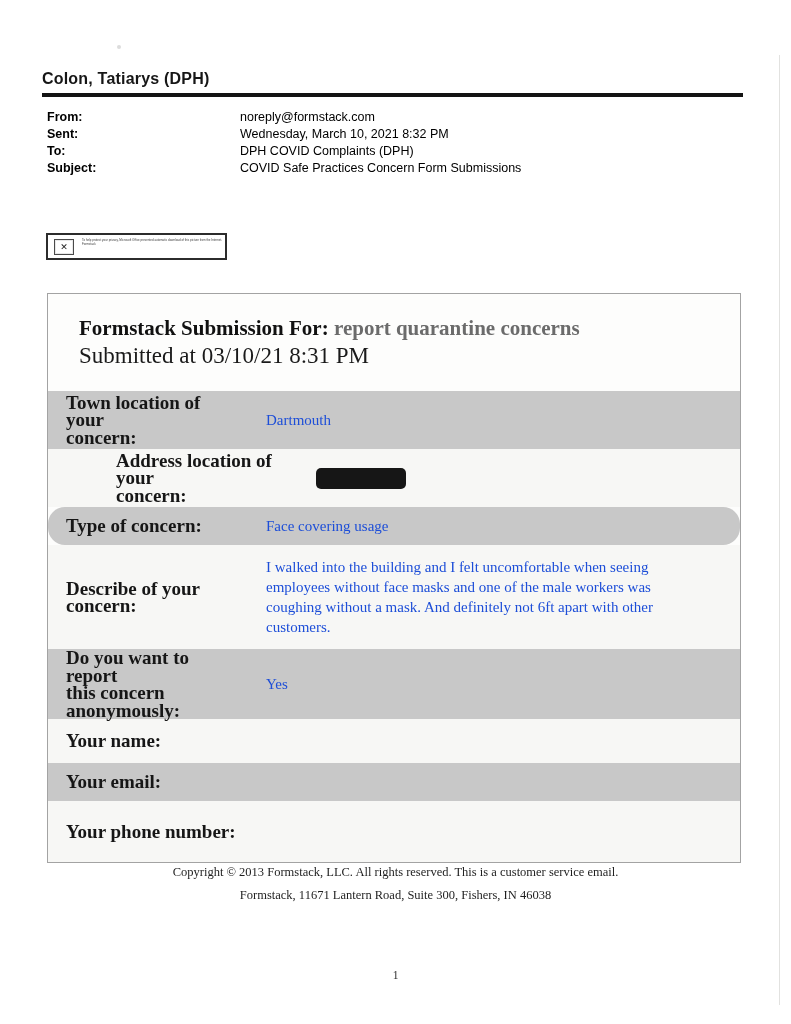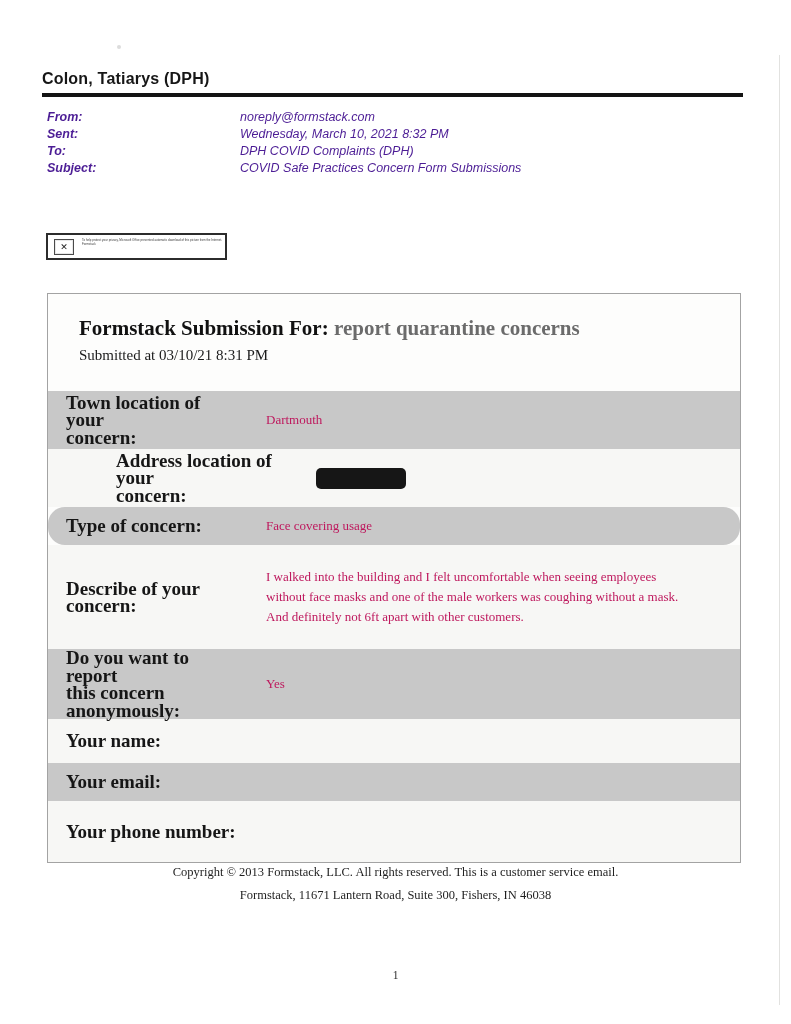--- a/index.html
+++ b/index.html
@@ -8,51 +8,51 @@
 
   
   .scan-edge-line { position:absolute; left:779px; top:55px; width:1px; height:950px; background:#e2e2e0; }
   .scan-speck { position:absolute; left:117px; top:45px; width:4px; height:4px; border-radius:50%; background:#dcdcdc; }
 
   
   .email-header { position:absolute; left:42px; top:70px; width:701px; font-family:"Liberation Sans","DejaVu Sans",sans-serif; }
   .recipient-title { font-size:16px; font-weight:bold; color:#161616; letter-spacing:0.2px; }
   .header-rule { margin-top:5px; height:4px; background:var(--rule,#131313); width:701px; }
   .email-fields { margin-top:12px; }
-  .email-field-row { display:flex; padding-left:5px; line-height:17px; font-size:12.5px; color:#4c1d95;font-style:italic; }
+  .email-field-row { display:flex; padding-left:5px; line-height:17px; font-size:12.5px; color:#000000; }
   .email-field-label { width:193px; font-weight:bold; }
   .email-field-value { flex:1; }
 
   
   .attachment-box { position:absolute; left:46px; top:233px; width:181px; height:27px; border:2px solid #2c2c2c; background:#fff; }
   .broken-img-icon { position:absolute; left:6px; top:4px; width:20px; height:16px; border:1px solid #4a4a4a; box-shadow:inset 0 0 0 1px #e8e8e8; font-size:9px; line-height:14px; text-align:center; color:#222; font-family:"DejaVu Sans",sans-serif; }
   .alt-text-wrap { position:absolute; left:34px; top:3px; overflow:hidden; width:144px; height:20px; }
   .alt-text { font-size:7px; line-height:9px; color:#3a3a3a; transform:scale(0.42); transform-origin:0 0; width:344px; font-family:"Liberation Sans",sans-serif; }
 
   
   .form-table { position:absolute; left:47px; top:293px; width:694px; border:1px solid #a3a3a3; background:#fdfdfc; }
   .form-header { padding:21px 20px 0 31px; height:97px; background:#fdfdfc; }
   .form-title { font-size:21px; font-weight:bold; color:#111; line-height:27px; }
   .form-title .form-name { color:var(--formname,#6b6b6b); }
-  .submitted-line { font-size:15px; color:#1a1a1a; line-height:27px; font-weight:normal; }
+  .submitted-line { font-size:23px; color:#1a1a1a; line-height:27px; font-weight:normal; }
 
   .form-rows { width:100%; }
   .form-row { display:flex; align-items:center; padding-left:18px; background:var(--lightrow,#f7f7f5); }
   .form-row.shaded { background:var(--shadedrow,#c8c8c8); }
   .form-row:nth-child(1) { min-height:58px; }
   .form-row:nth-child(2) { min-height:58px;justify-content:flex-end; }
   .form-row:nth-child(3) { min-height:38px;border-radius:17px; }
   .form-row:nth-child(4) { min-height:104px; }
   .form-row:nth-child(5) { min-height:69px; }
   .form-row:nth-child(6) { min-height:44px; }
   .form-row:nth-child(7) { min-height:38px; }
   .form-row:nth-child(8) { min-height:61px; }
   .row-label { width:170px; margin-right:30px; font-size:19px; font-weight:bold; color:#161616; line-height:17.5px; }
   .label-line { display:block; }
-  .row-value { flex:1; max-width:424px; font-size:13px; color:#be185d; line-height:20px; }
+  .row-value { flex:1; max-width:424px; font-size:15px; color:#1d4ed8; line-height:20px; }
   .redaction-box { width:90px; height:21px; background:var(--redaction,#161616); border-radius:5px; }
 
   
   .footer { position:absolute; left:0; top:861px; width:791px; text-align:center; font-size:12.5px; color:#1e1e1e; line-height:23px; }
   .page-number { position:absolute; left:0; top:969px; width:791px; text-align:center; font-size:11.5px; color:#2a2a2a; }
 </style>
 </head>
 <body>
 
 <div class="scan-edge-line"></div>

